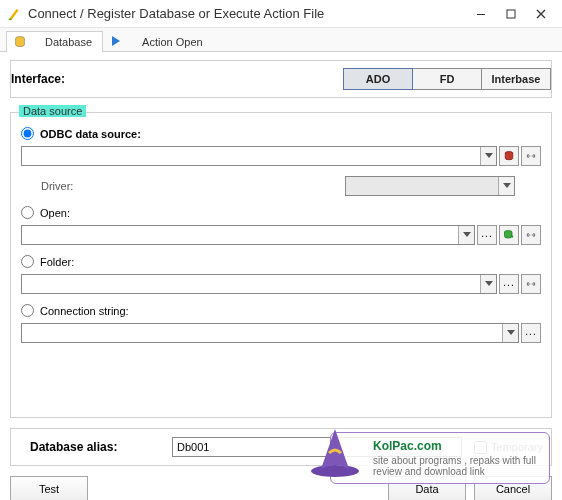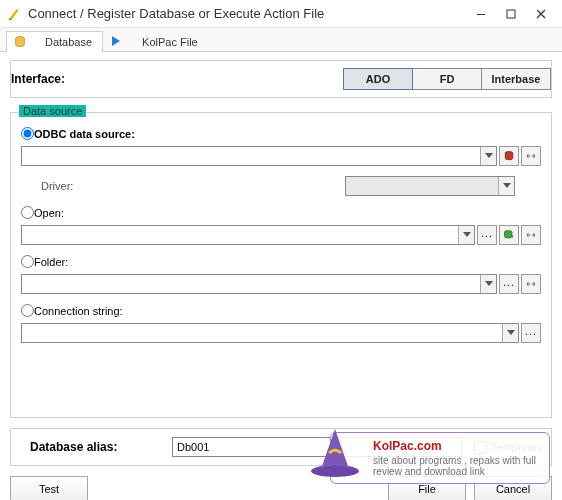--- a/index.html
+++ b/index.html
@@ -90,33 +90,33 @@
   .group {
     border: 1px solid #d0d0d0;
     margin-bottom: 10px;
     padding: 8px 10px 10px 10px;
     position: relative;
   }
   .group > .legend {
     position: absolute;
     top: -8px;
     left: 8px;
-    background: #14b8a6;
+    background: #5eead4;
     padding: 0 4px;
     font-size: 11px;
     color: #333;
   }
 
   .row {
     display: flex;
     align-items: center;
     margin: 6px 0;
     gap: 4px;
   }
-  .radio { display: flex; align-items: center; gap: 0; font-size: 11px; }
+  .radio { display: flex; align-items: center; gap: 6px; font-size: 11px; }
   .radio input { margin: 0; }
   .radio.bold label { font-weight: bold; }
 
   .combo-row {
     display: flex;
     align-items: center;
     gap: 2px;
     margin: 3px 0 10px 0;
   }
   .combo {
@@ -208,21 +208,21 @@
     font-size: 10px;
     color: #707070;
     pointer-events: none;
   }
   .wm .wlogo {
     position: absolute;
     left: -26px;
     top: -10px;
     width: 60px; height: 56px;
   }
-  .wm b { color: #b91c1c; font-size: 12px; display: block; margin-bottom: 2px; }
+  .wm b { color: #15803d; font-size: 12px; display: block; margin-bottom: 2px; }
 
   svg { display: block; }
 </style>
 </head>
 <body>
 
 <div class="titlebar">
   <span class="app-icon">
     <svg width="14" height="14" viewBox="0 0 16 16">
         <path fill="#f2b200" d="M3 13 L11 2 L13 4 L5 15 Z"></path>
@@ -256,21 +256,21 @@
         </svg>
     </span>
     <span>Database</span>
   </div>
   <div class="tab">
     <span class="tico">
       <svg width="12" height="12" viewBox="0 0 12 12">
           <path d="M2 1 L10 6 L2 11 Z" fill="#2c7bd6"></path>
         </svg>
     </span>
-    <span>KolPac File</span>
+    <span>Action Open</span>
   </div>
 </div>
 
 <div class="content">
 
   <div class="iface-row">
     <span class="lbl">Interface:</span>
     <div class="seg">
       <div class="seg-btn sel">ADO</div>
       <div class="seg-btn">FD</div>
@@ -405,21 +405,21 @@
   </div>
 
 </div>
 
 <div class="footer">
   <div class="btn">
       <span>Test</span>
     </div>
   <div class="spacer"></div>
   <div class="btn">
-      <span>File</span>
+      <span>Data</span>
     </div>
   <div class="btn">
       <span>Cancel</span>
     </div>
 </div>
 
 <div class="wm">
   <span class="wlogo">
     <svg width="60" height="56" viewBox="0 0 60 56">
       <ellipse cx="30" cy="48" rx="24" ry="6" fill="#6b46a8"></ellipse>

